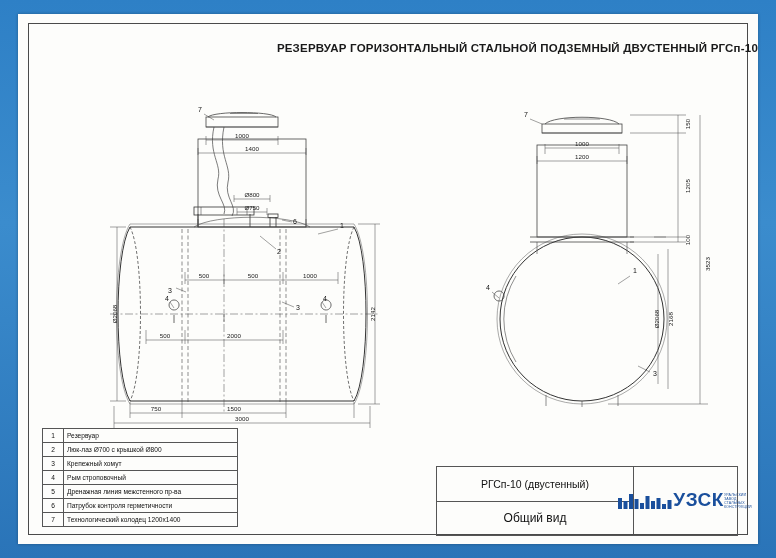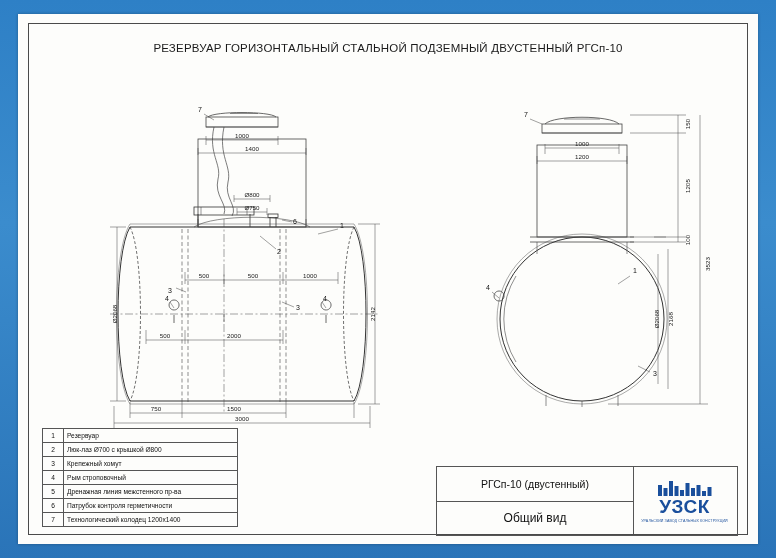--- a/index.html
+++ b/index.html
@@ -29,23 +29,23 @@
   #frame {
     position: absolute;
     left: 10px; top: 9px;
     width: 718px; height: 510px;
     border: 1.2px solid #4a4a4a;
   }
   #title {
     position: absolute;
     left: 0; top: 28px;
     width: 740px;
-    text-align: center;
+    text-align: right;
     font-size: 11.5px;
-    font-weight: normal;
+    font-weight: bold;
     color: #1a1a1a;
     letter-spacing: .2px;
   }
   .svgwrap { position: absolute; left: 0; top: 0; width: 740px; height: 530px; }
   
   #parts {
     position: absolute;
     left: 24px; top: 414px;
     width: 196px;
     border-collapse: collapse;
@@ -85,21 +85,21 @@
     width: 196px; height: 33px;
     border-right: 1px solid #555;
     display: flex; align-items: center; justify-content: center;
     font-size: 12px;
     color: #111;
   }
   #logo {
     position: absolute;
     left: 196px; top: 0;
     width: 103px; height: 67px;
-    display: flex; flex-direction: column;
+    display: flex; flex-direction: row;
     align-items: center; justify-content: center;
   }
   #logo .logo-mark { line-height: 0; }
   #logo .logo-text {
     font-size: 19px; font-weight: bold; color: #1a4f9c;
     letter-spacing: .5px; margin-top: -1px;
   }
   #logo .logo-sub {
     font-size: 3.6px; color: #1a4f9c; letter-spacing: .1px; margin-top: 1px;
   }

